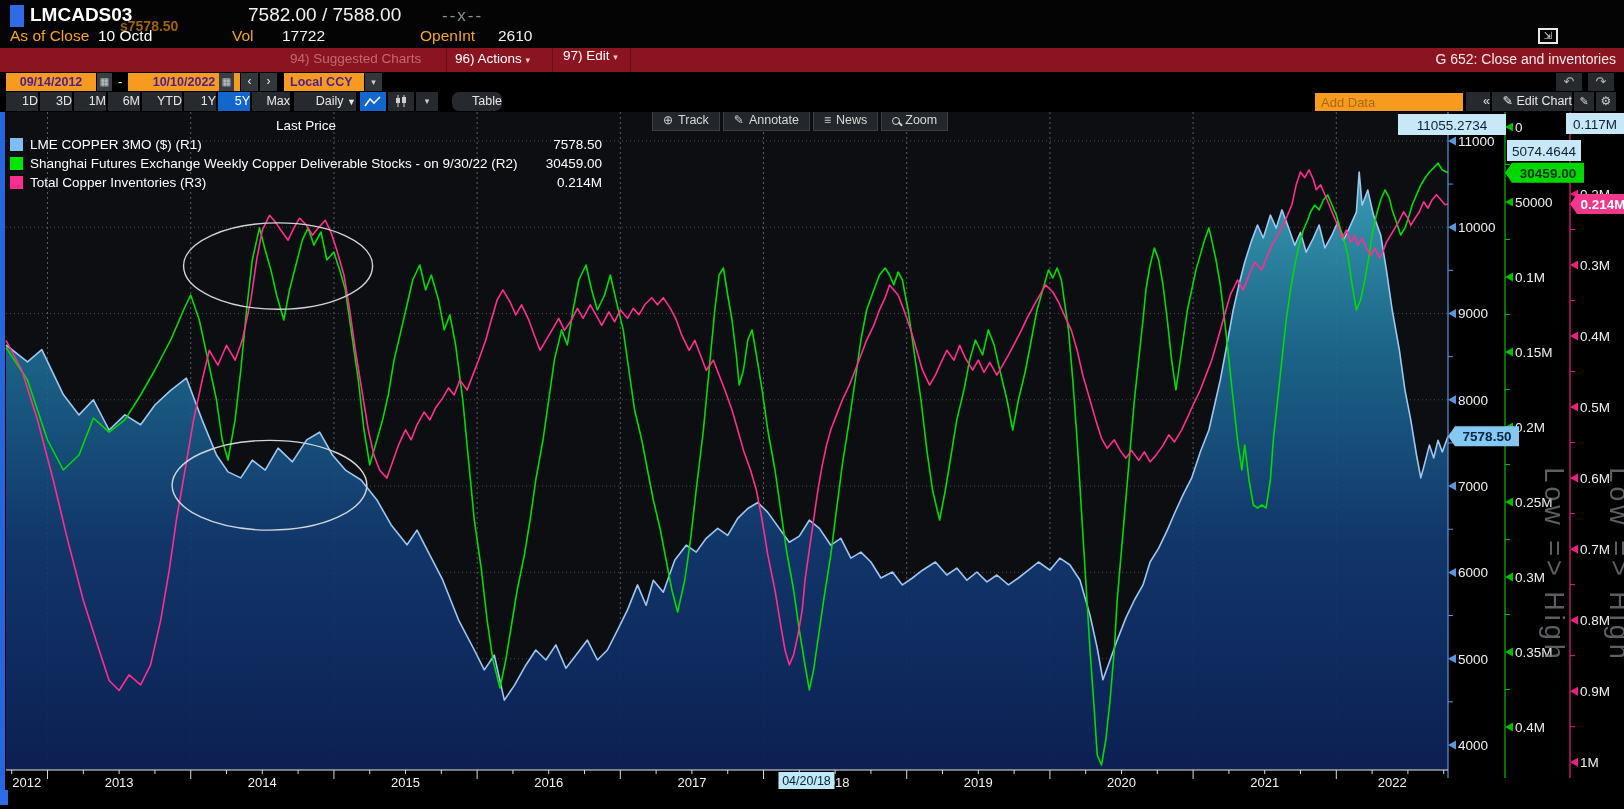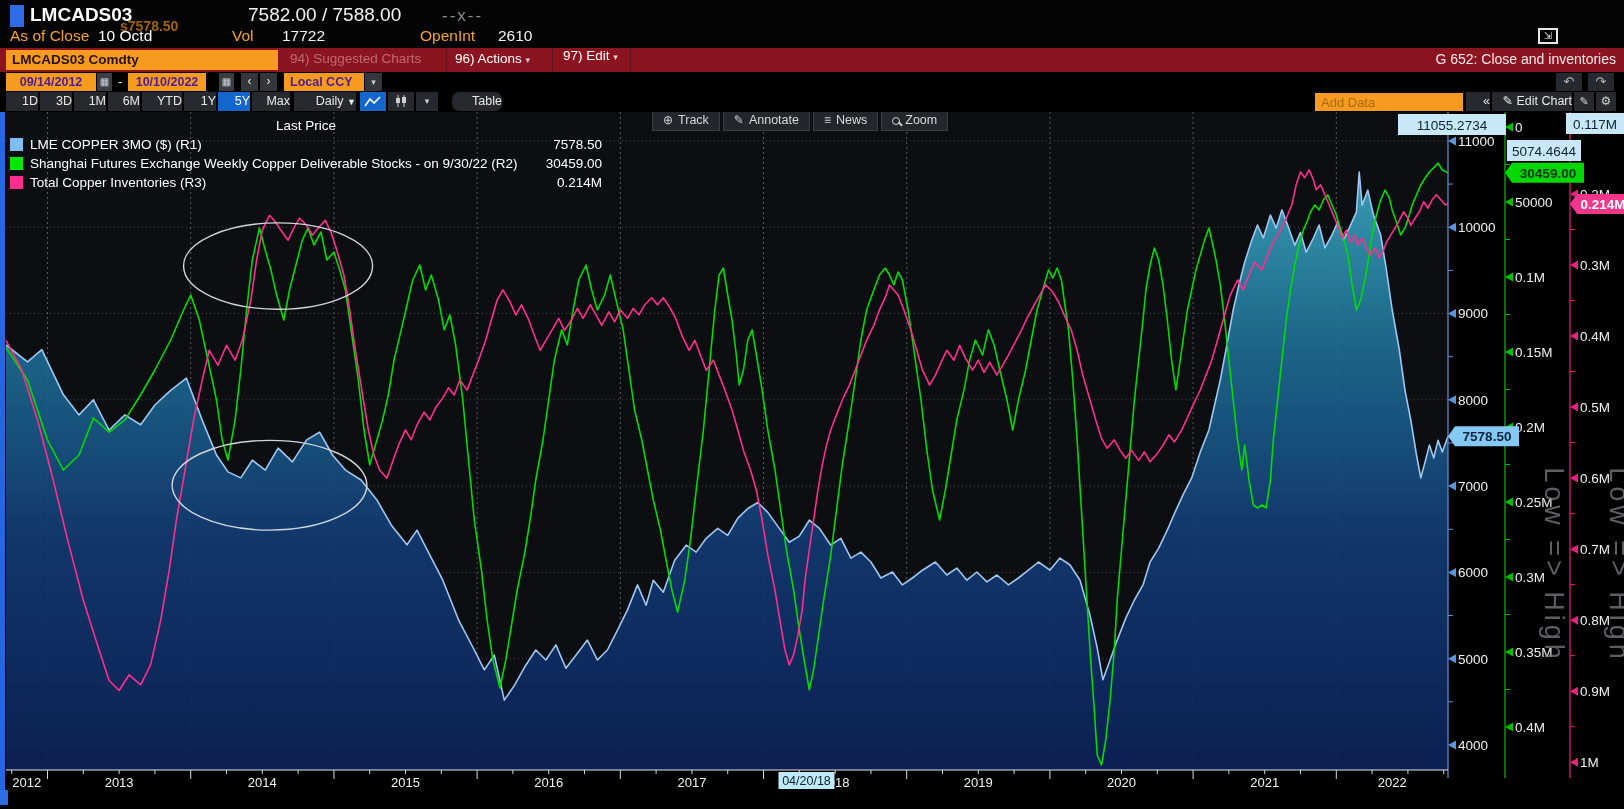--- a/index.html
+++ b/index.html
@@ -99,35 +99,34 @@
     <span class="abs t-asof">As of Close</span>
     <span class="abs t-asofd">10 Octd</span>
     <span class="abs t-voll">Vol</span>
     <span class="abs t-volv">17722</span>
     <span class="abs t-oil">OpenInt</span>
     <span class="abs t-oiv">2610</span>
     <div class="abs t-expand"><span>⇲</span></div>
   </div>
 
   <div id="redbar" class="abs">
-    <div class="abs sec-box">LMCADS03 Comdty</div>
     <span class="abs m-sugg">94) Suggested Charts</span>
     <div class="abs m-sep" style="left:446px;"></div>
     <span class="abs m-act"><span>96) Actions</span> <span class="caret-sm">▾</span></span>
     <div class="abs m-sep" style="left:552px;"></div>
     <span class="abs m-edit"><span>97) Edit</span> <span class="caret-sm">▾</span></span>
     <div class="abs m-sep" style="left:630px;"></div>
     <span class="abs m-title">G 652: Close and inventories</span>
   </div>
 
   <div id="datebar" class="abs">
     <div class="abs d-box" style="left:6px;width:90px;">09/14/2012</div>
     <div class="abs d-cal" style="left:97px;">▦</div>
     <span class="abs d-dash" style="left:118px;">-</span>
-    <div class="abs d-box" style="left:128px;width:78px;">10/10/2022</div>
+    <div class="abs d-box" style="left:128px;width:112px;">10/10/2022</div>
     <div class="abs d-cal" style="left:219px;">▦</div>
     <div class="abs d-nav" style="left:241px;">‹</div>
     <div class="abs d-nav" style="left:260px;">›</div>
     <div class="abs d-box" style="left:284px;width:80px;text-align:left;padding-left:6px;">Local CCY</div>
     <div class="abs d-dd" style="left:365px;">▾</div>
     <div class="abs u-btn" style="left:1556px;">↶</div>
     <div class="abs u-btn" style="left:1588px;">↷</div>
   </div>
 
   <div id="periodbar" class="abs">

